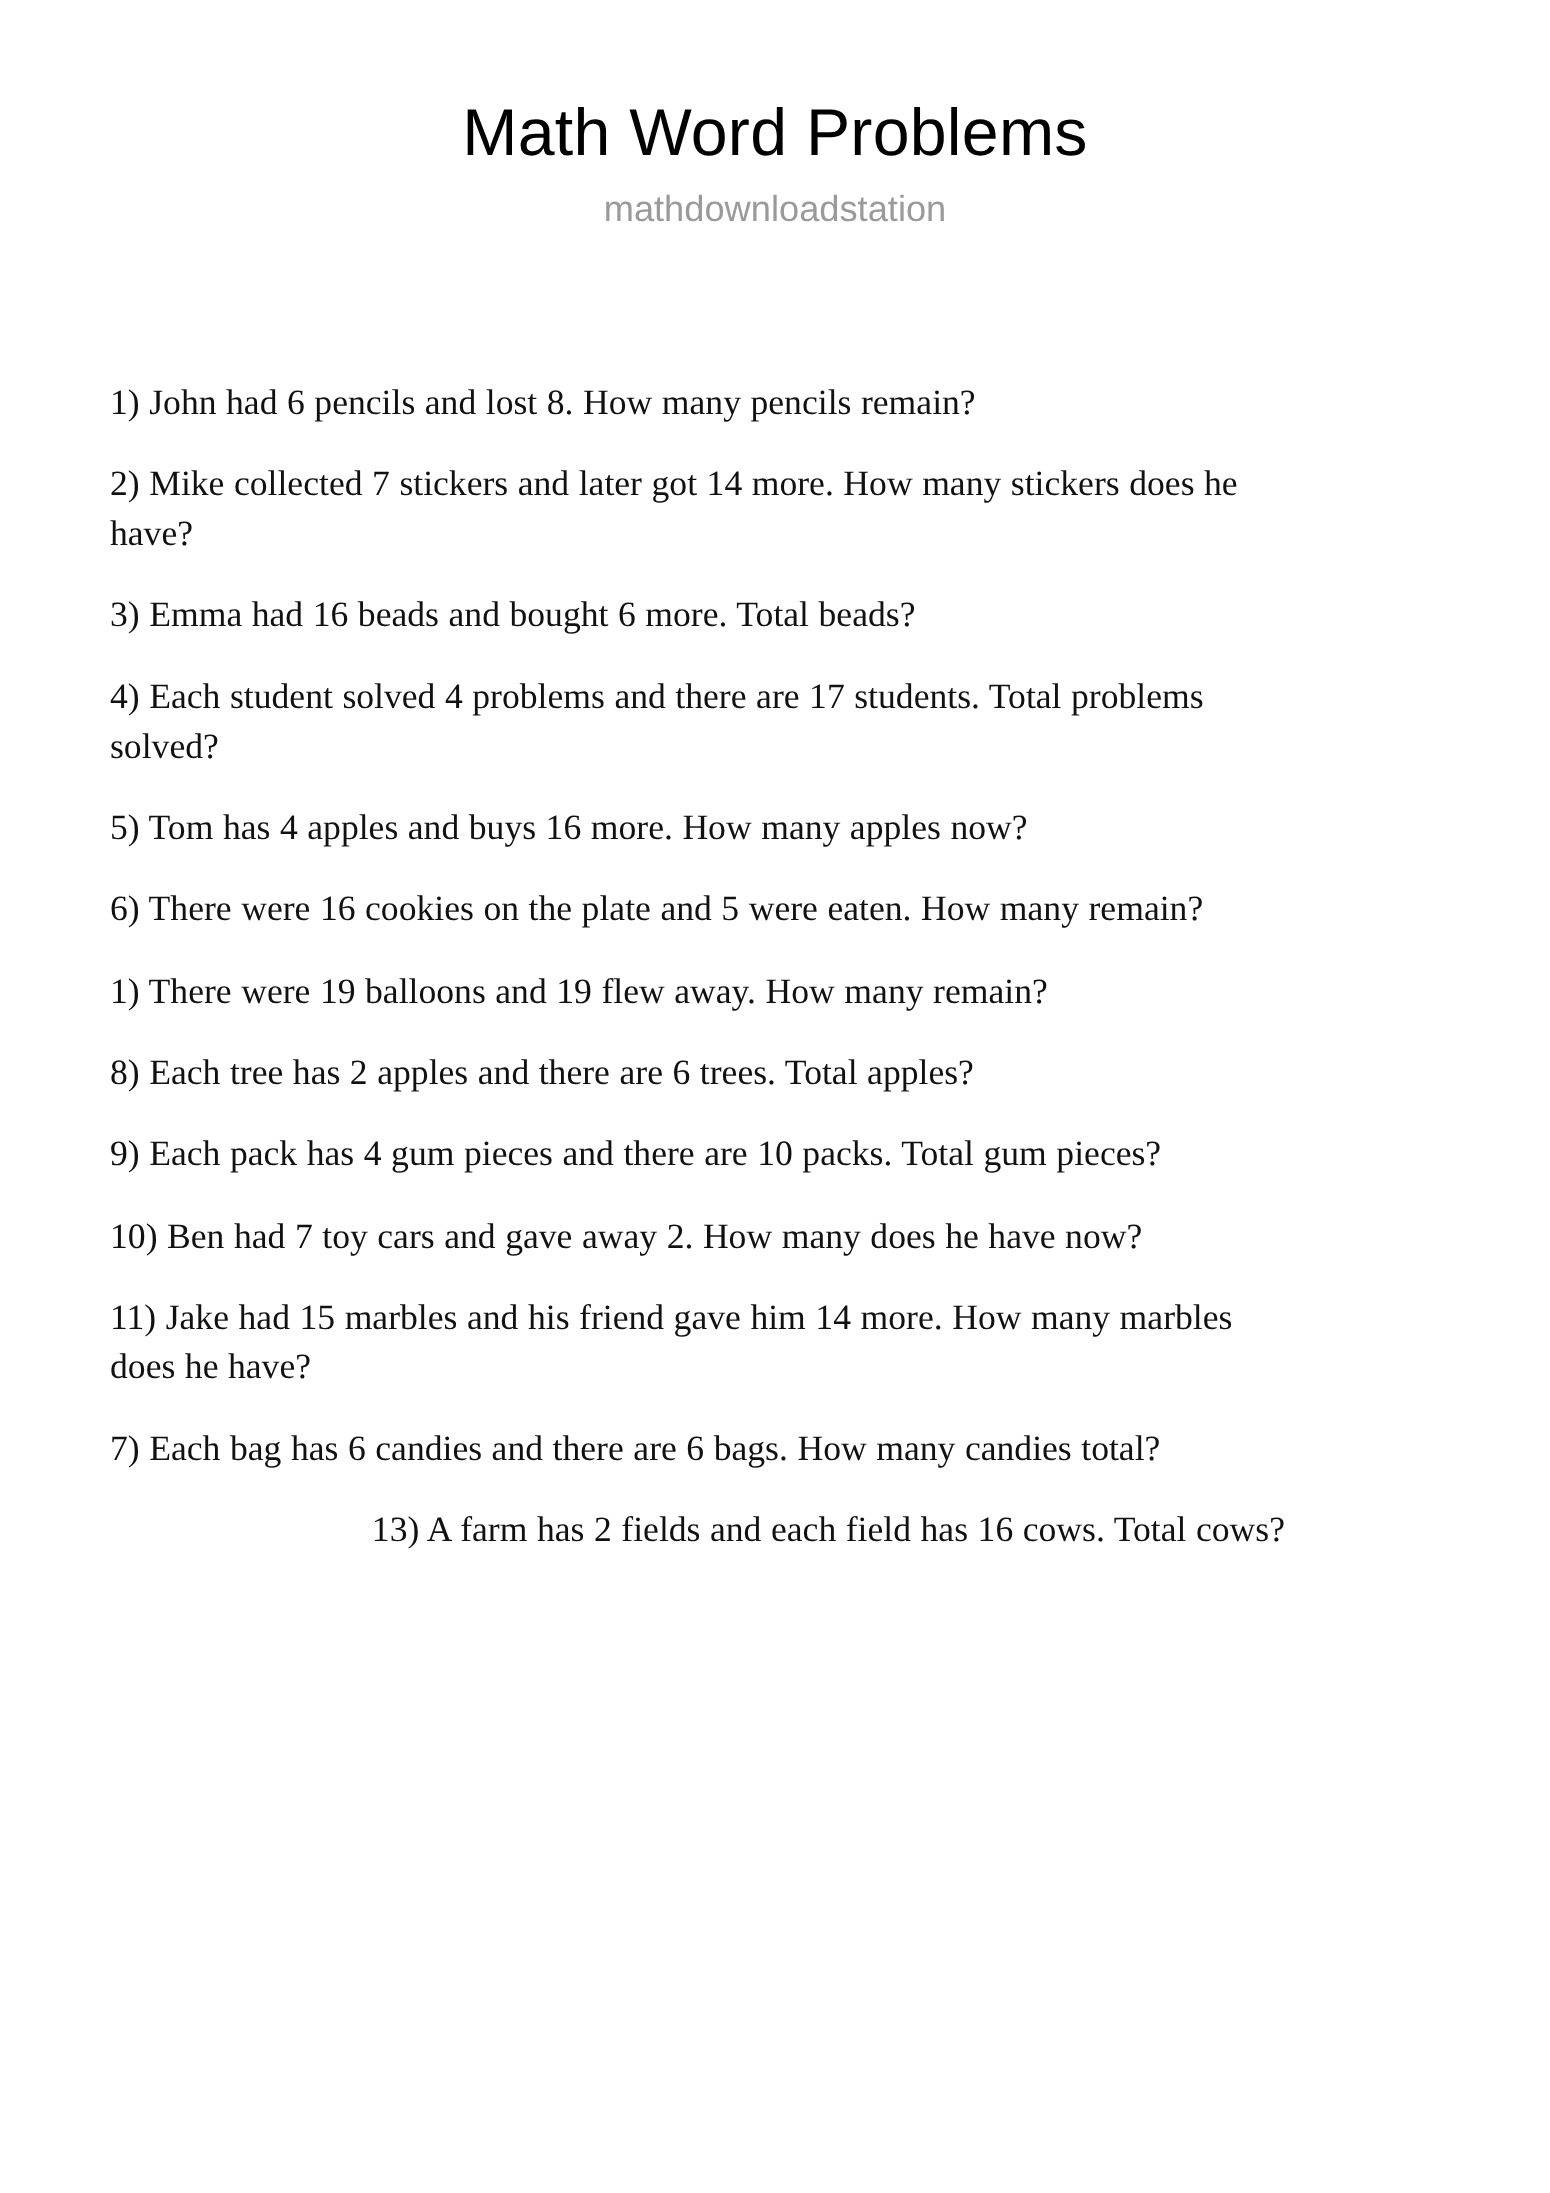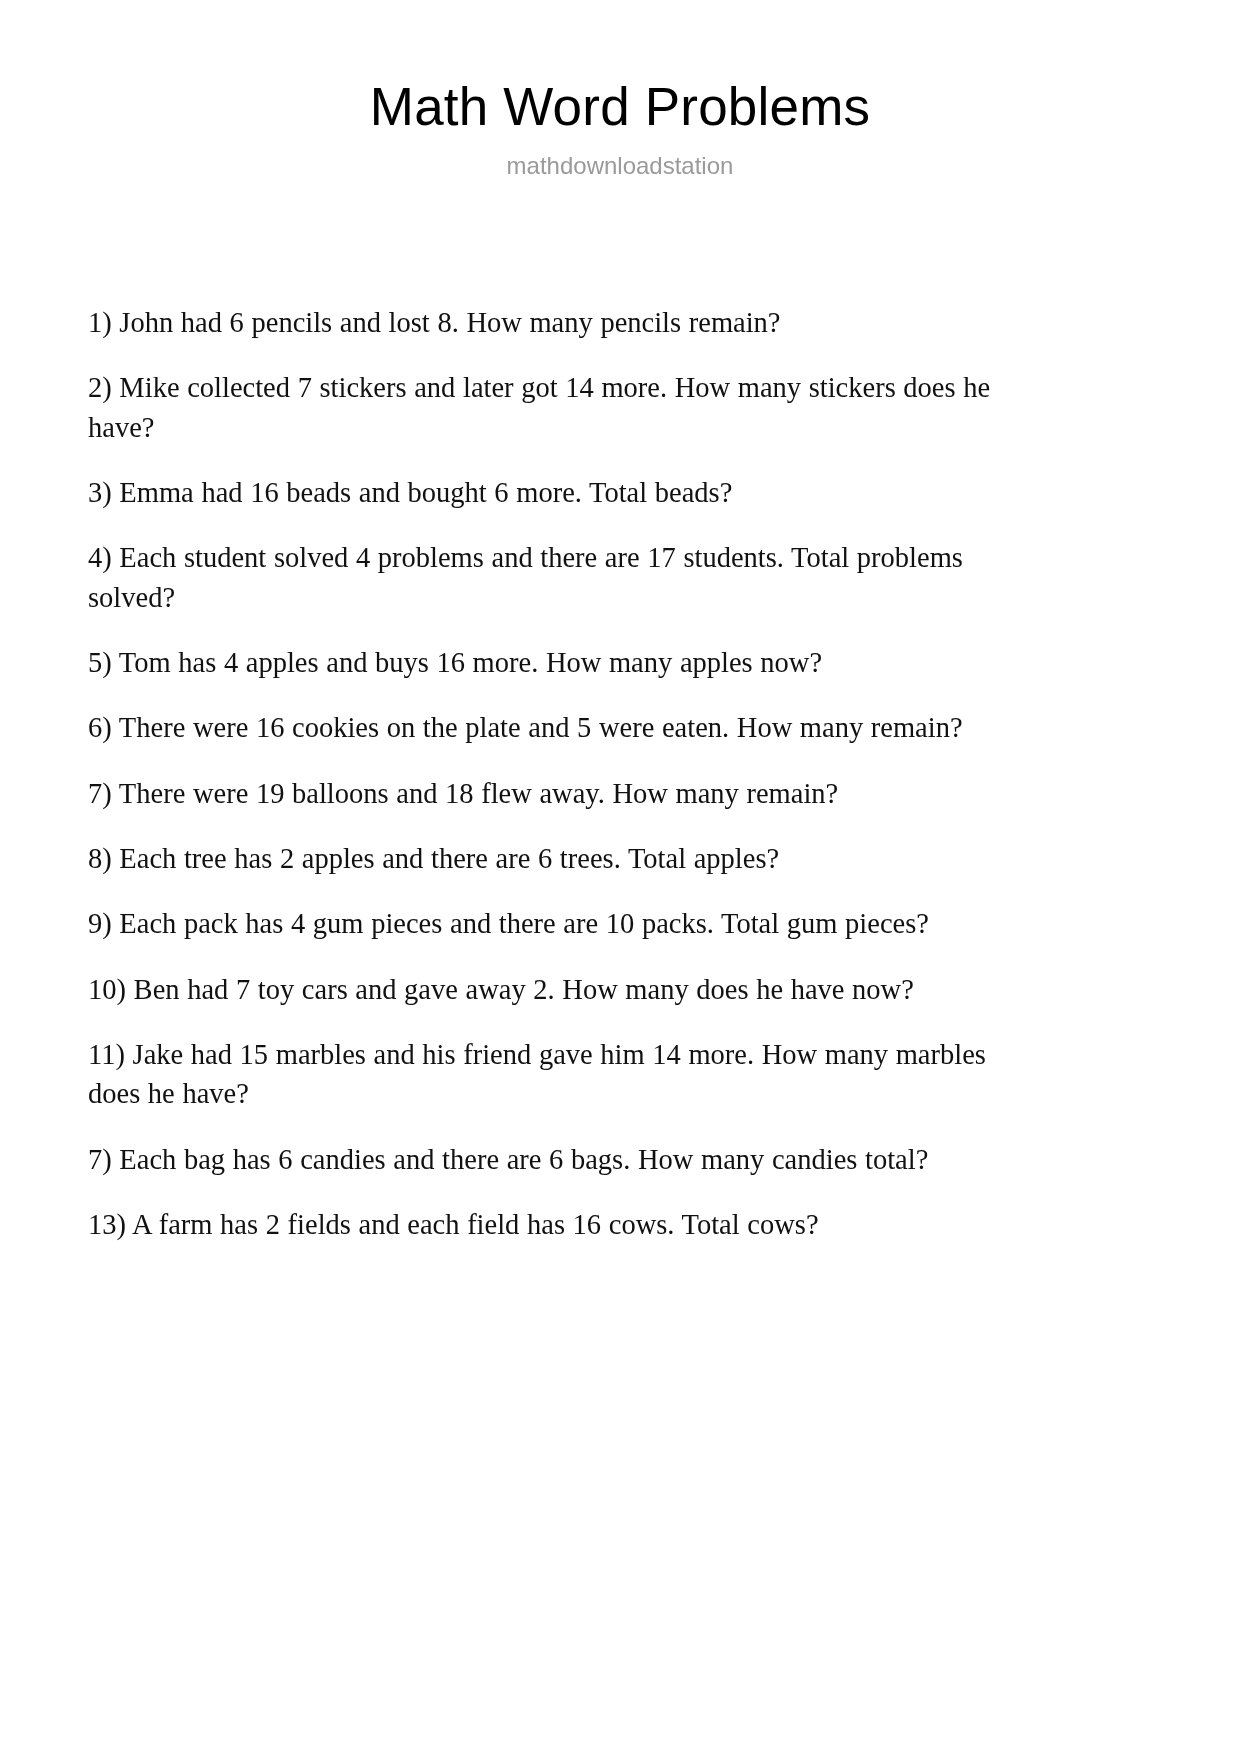--- a/index.html
+++ b/index.html
@@ -25,21 +25,21 @@
     font-family: "Liberation Sans", sans-serif;
     font-size: 53px;
     font-weight: 400;
     color: #000000;
     letter-spacing: 0.2px;
     line-height: 1.08;
     margin: 0;
   }
   .doc-subtitle {
     font-family: "Liberation Sans", sans-serif;
-    font-size: 24px;
+    font-size: 29px;
     font-weight: 400;
     color: #9a9a9a;
     margin: 18px 0 0 0;
     line-height: 1.1;
   }
   .problems {
     margin: 0;
     padding: 0;
     list-style: none;
     position: absolute;
@@ -52,40 +52,41 @@
     font-size: 28.5px;
     font-weight: 400;
     color: #111111;
     line-height: 1.38;
     margin: 0 0 26px 0;
     text-align: left;
     word-spacing: 0.5px;
   }
   .problem:last-child {
     margin-bottom: 0;
+    text-align: right;
   }
 </style>
 </head>
 <body>
 
 <div class="page">
 
   <div class="doc-header">
     <h1 class="doc-title">Math Word Problems</h1>
     <p class="doc-subtitle">mathdownloadstation</p>
   </div>
 
   <ol class="problems">
     <li class="problem">1) John had 6 pencils and lost 8. How many pencils remain?</li>
     <li class="problem">2) Mike collected 7 stickers and later got 14 more. How many stickers does he have?</li>
     <li class="problem">3) Emma had 16 beads and bought 6 more. Total beads?</li>
     <li class="problem">4) Each student solved 4 problems and there are 17 students. Total problems solved?</li>
     <li class="problem">5) Tom has 4 apples and buys 16 more. How many apples now?</li>
     <li class="problem">6) There were 16 cookies on the plate and 5 were eaten. How many remain?</li>
-    <li class="problem">7) There were 19 balloons and 18 flew away. How many remain?</li>
+    <li class="problem">1) There were 19 balloons and 19 flew away. How many remain?</li>
     <li class="problem">8) Each tree has 2 apples and there are 6 trees. Total apples?</li>
     <li class="problem">9) Each pack has 4 gum pieces and there are 10 packs. Total gum pieces?</li>
     <li class="problem">10) Ben had 7 toy cars and gave away 2. How many does he have now?</li>
     <li class="problem">11) Jake had 15 marbles and his friend gave him 14 more. How many marbles does he have?</li>
     <li class="problem">7) Each bag has 6 candies and there are 6 bags. How many candies total?</li>
     <li class="problem">13) A farm has 2 fields and each field has 16 cows. Total cows?</li>
   </ol>
 
 </div>
 

